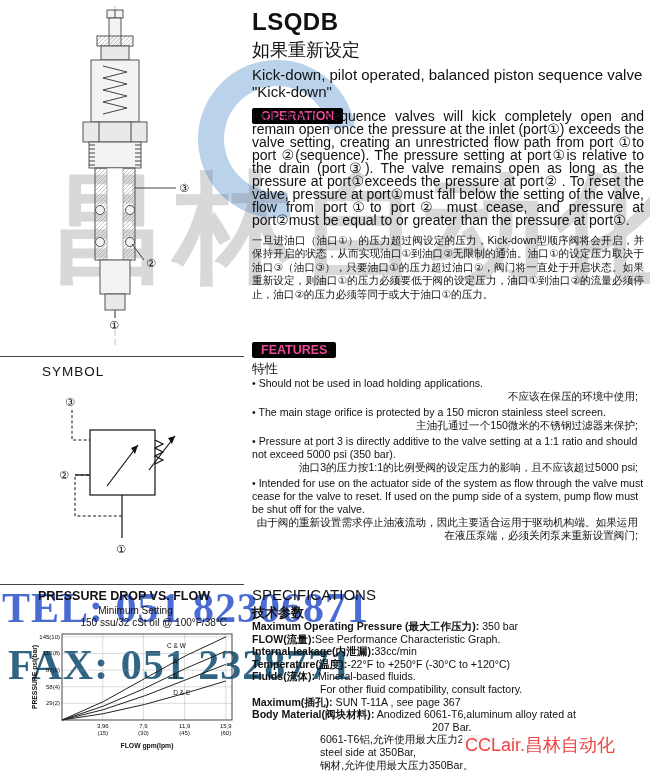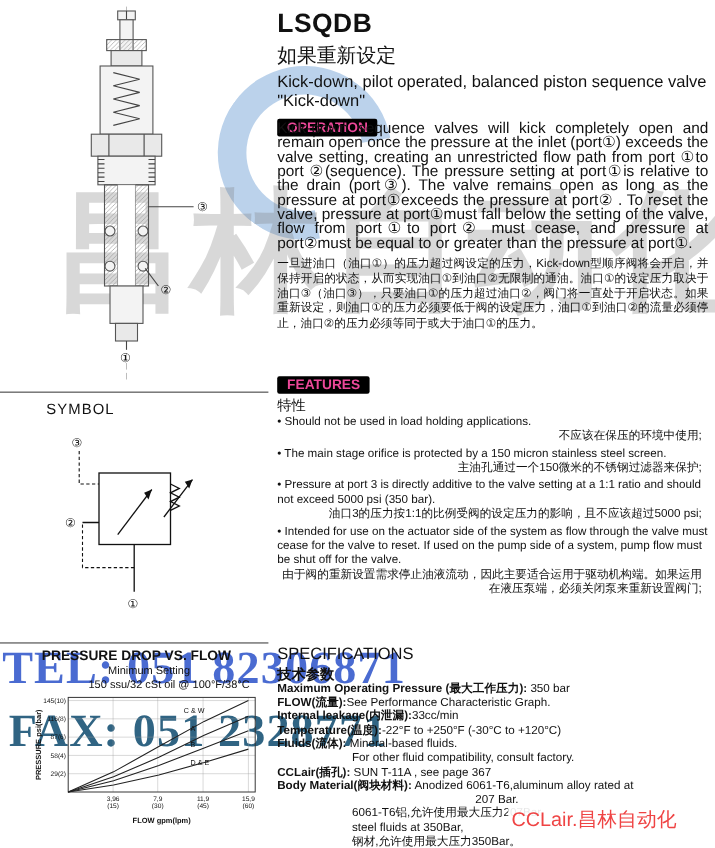--- a/index.html
+++ b/index.html
@@ -214,22 +214,22 @@
 
   <div id="specs-head">SPECIFICATIONS</div>
   <div id="specs-zh">技术参数</div>
   <div id="specs-list">
       <div class="spec-row"><b>Maximum Operating Pressure (最大工作压力):</b> 350 bar</div>
       <div class="spec-row"><b>FLOW(流量):</b>See Performance Characteristic Graph.</div>
       <div class="spec-row"><b>Internal leakage(内泄漏):</b>33cc/min</div>
       <div class="spec-row"><b>Temperature(温度):</b>-22°F to +250°F (-30°C to +120°C)</div>
       <div class="spec-row"><b>Fluids(流体):</b> Mineral-based fluids.</div>
       <div class="spec-row ind1">For other fluid compatibility, consult factory.</div>
-      <div class="spec-row"><b>CCLair(插孔):</b> SUN T-11A , see page 367</div>
+      <div class="spec-row"><b>Maximum(插孔):</b> SUN T-11A , see page 367</div>
       <div class="spec-row"><b>Body Material(阀块材料):</b> Anodized 6061-T6,aluminum alloy rated at</div>
       <div class="spec-row ind2">207 Bar.</div>
       <div class="spec-row ind1">6061-T6铝,允许使用最大压力207Bar,</div>
-      <div class="spec-row ind1">steel fluids at 350Bar,</div>
+      <div class="spec-row ind1">steel side at 350Bar,</div>
       <div class="spec-row ind1">钢材,允许使用最大压力350Bar。</div>
     </div>
 
   <div id="cclair">CCLair.昌林自动化</div>
 </div>
 
 </body></html>

